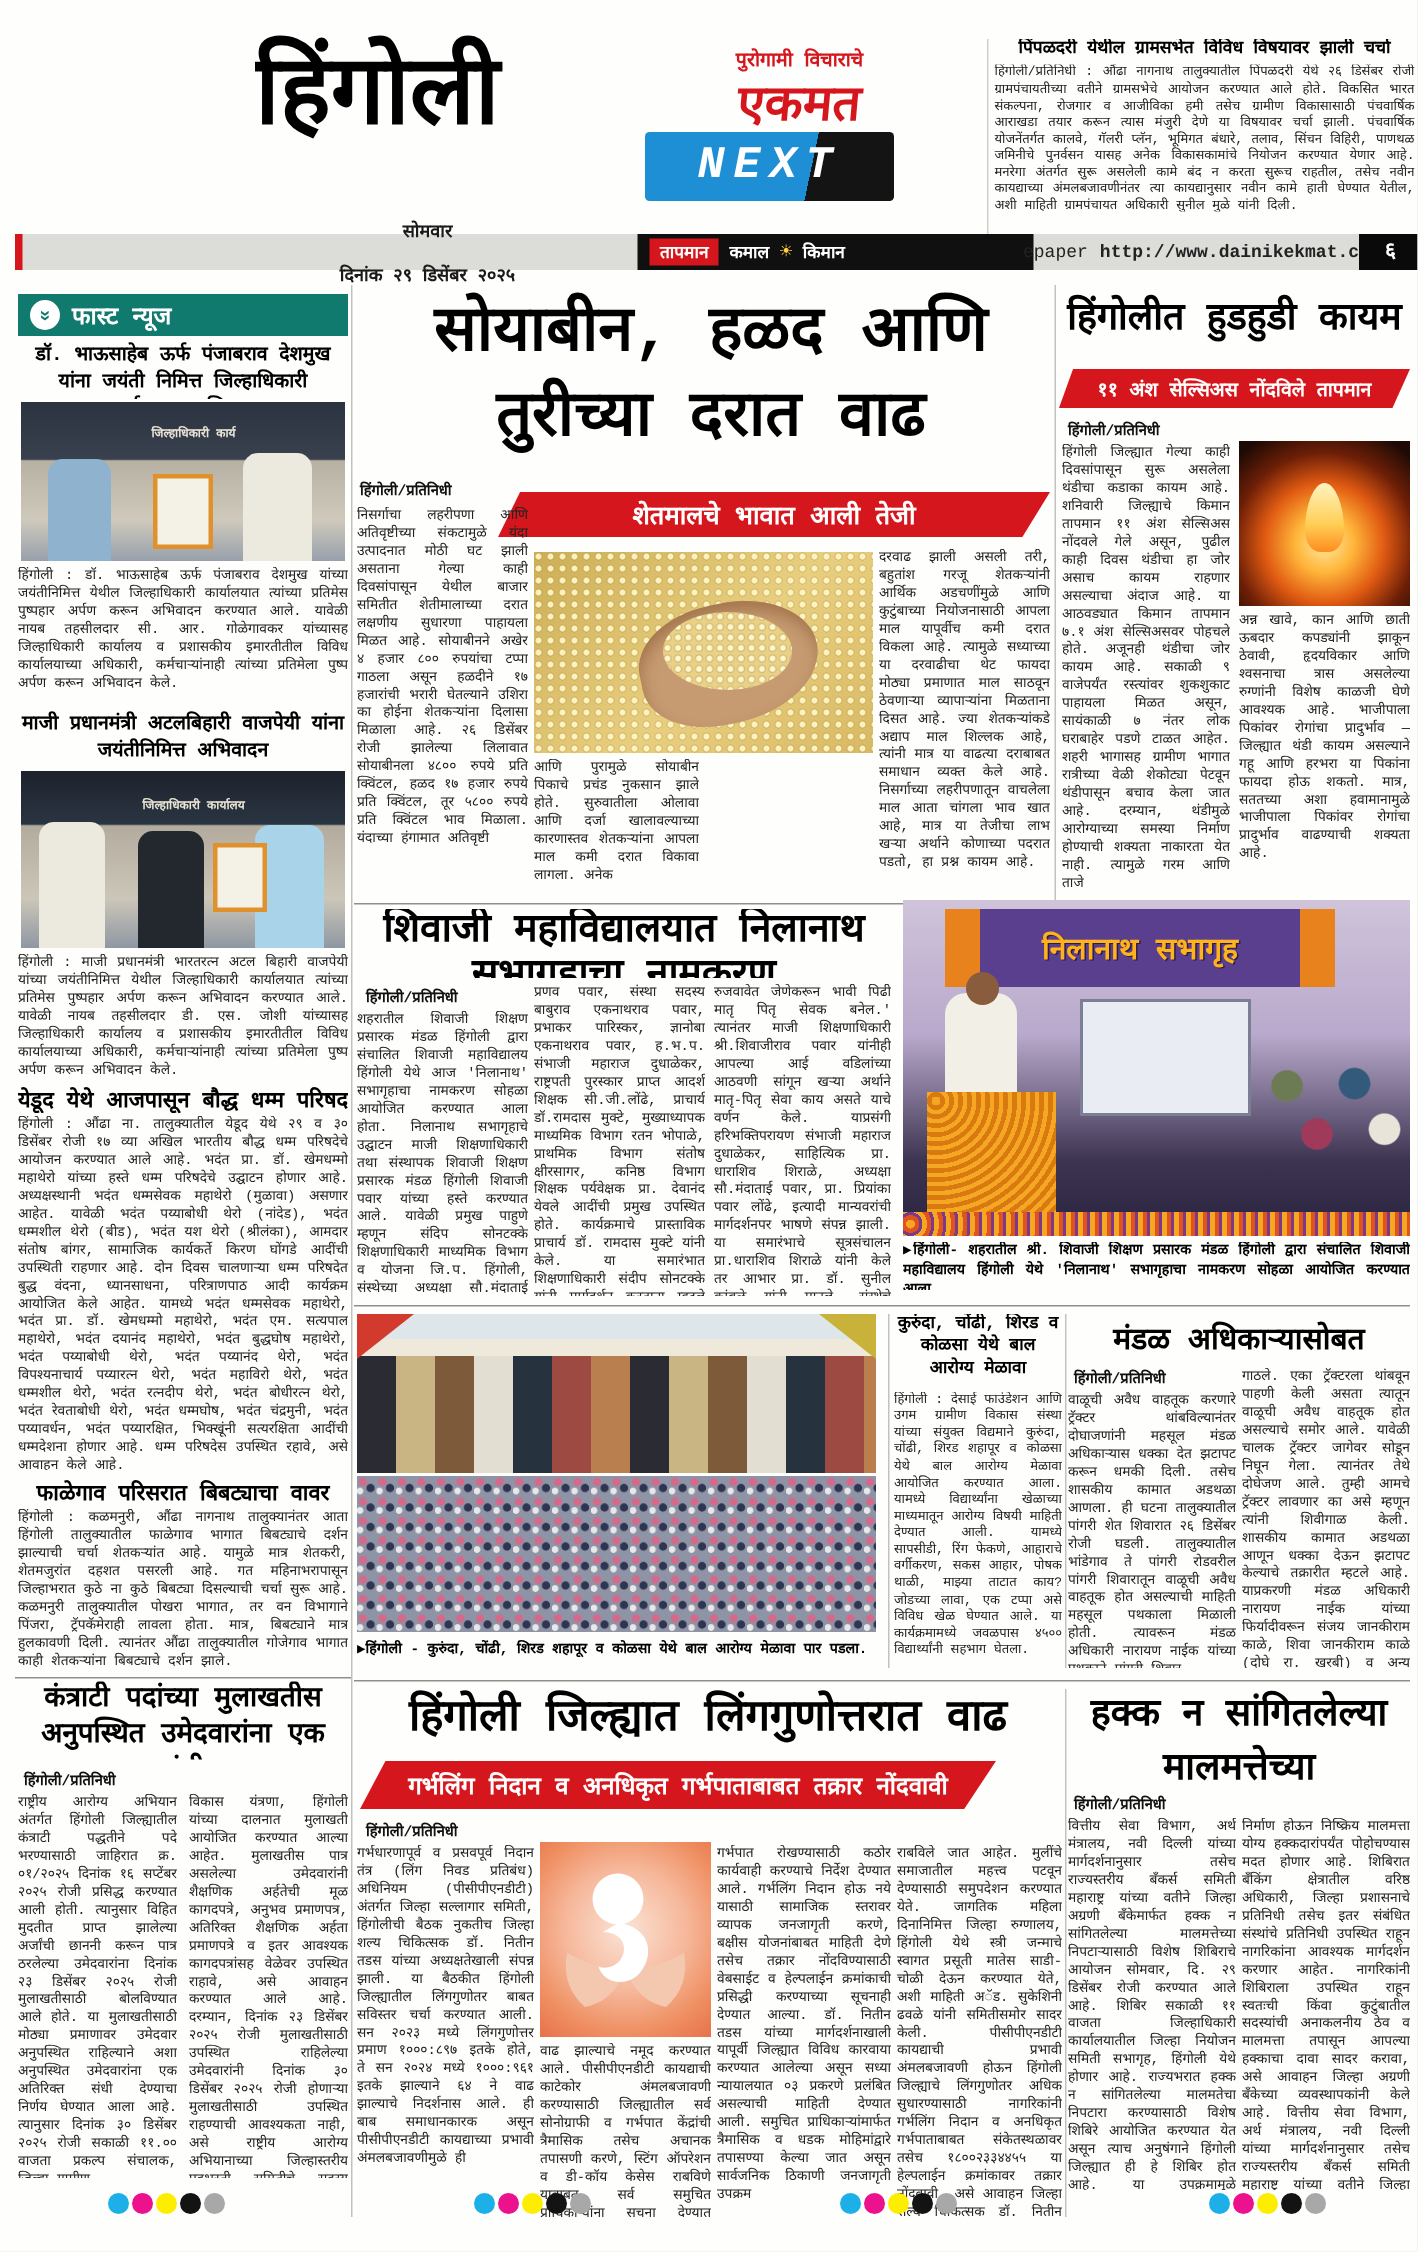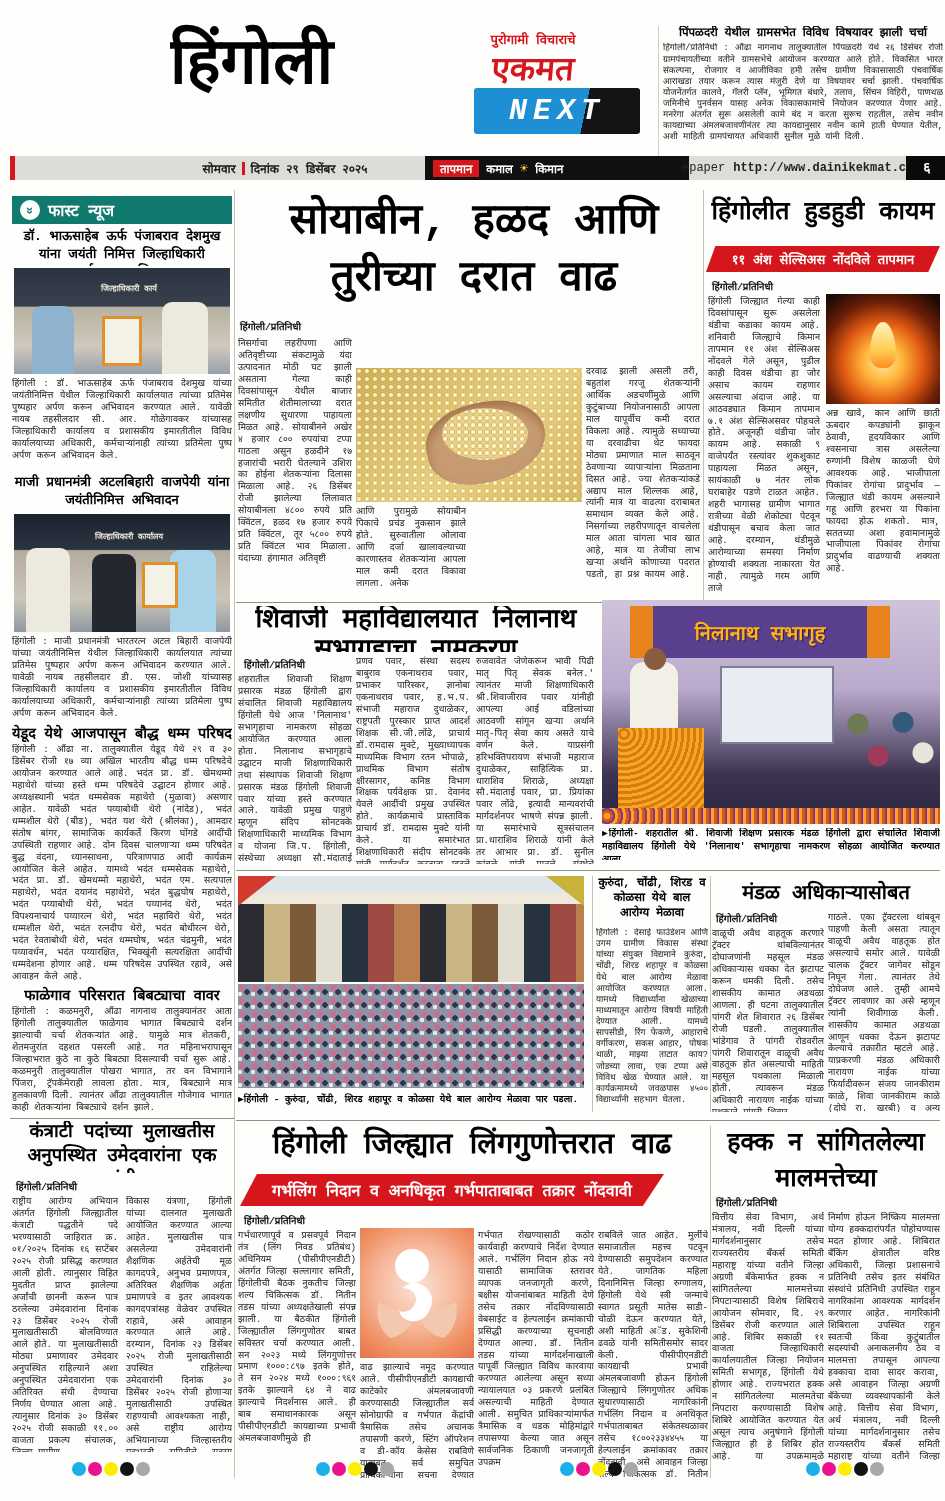--- a/index.html
+++ b/index.html
@@ -18,21 +18,21 @@
   .photo{overflow:hidden;}
   .dotrow{display:flex;gap:2px;}
   .dot{width:14px;height:14px;border-radius:50%;}
   .fn-header{background:#117a6e;color:#fff;display:flex;align-items:center;gap:8px;
              padding-left:8px;font-weight:bold;font-size:16px;}
   .fn-circle{width:20px;height:20px;border-radius:50%;background:#fff;color:#117a6e;
              display:flex;align-items:center;justify-content:center;font-weight:bold;}
   .fn-circle span{display:inline-block;transform:rotate(-90deg);font-size:13px;line-height:1;}
   .nextlogo{background:linear-gradient(102deg,#1e8fd5 66%,#141414 66%);color:#fff;
             display:flex;align-items:center;justify-content:center;font-weight:bold;
-            font-style:italic;letter-spacing:6px;font-size:30px;border-radius:3px;margin-left:44px;}
+            font-style:italic;letter-spacing:6px;font-size:30px;border-radius:3px;}
   .blackseg{background:#101010;color:#fff;display:flex;align-items:center;gap:7px;
             font-size:11.5px;font-weight:bold;padding:0 8px;}
   .redbox{background:#d6161d;color:#fff;padding:1px 7px;font-weight:bold;}
 </style>
 </head>
 <body>
 
 <div class="page">
 
   <div class="abs hl" style="left:170px;top:22px;width:260px;font-size:64px;line-height:1.4;">हिंगोली</div>
@@ -40,21 +40,21 @@
   <div class="abs hl center" style="left:466px;top:45px;width:134px;font-size:33px;color:#d6161d;transform:skewX(-5deg);">एकमत</div>
   <div class="abs nextlogo" style="left:430px;top:88px;width:166px;height:46px;">NEXT</div>
 
   <div class="abs" style="left:658px;top:26px;width:280px;height:130px;border-left:1px solid #cfcfca;padding-left:4px;border-bottom:1px solid #777;">
     <div class="hl center" style="font-size:11.6px;line-height:1.25;">पिंपळदरी येथील ग्रामसभेत विविध विषयावर झाली चर्चा</div>
     <div class="bt-sm" style="margin-top:3px;height:98px;">हिंगोली/प्रतिनिधी : औंढा नागनाथ तालुक्यातील पिंपळदरी येथे २६ डिसेंबर रोजी ग्रामपंचायतीच्या वतीने ग्रामसभेचे आयोजन करण्यात आले होते. विकसित भारत संकल्पना, रोजगार व आजीविका हमी तसेच ग्रामीण विकासासाठी पंचवार्षिक आराखडा तयार करून त्यास मंजुरी देणे या विषयावर चर्चा झाली. पंचवार्षिक योजनेंतर्गत कालवे, गॅलरी प्लॅन, भूमिगत बंधारे, तलाव, सिंचन विहिरी, पाणथळ जमिनीचे पुनर्वसन यासह अनेक विकासकामांचे नियोजन करण्यात येणार आहे. मनरेगा अंतर्गत सुरू असलेली कामे बंद न करता सुरूच राहतील, तसेच नवीन कायद्याच्या अंमलबजावणीनंतर त्या कायद्यानुसार नवीन कामे हाती घेण्यात येतील, अशी माहिती ग्रामपंचायत अधिकारी सुनील मुळे यांनी दिली.</div>
   </div>
 
   <div class="abs" style="left:10px;top:156px;width:928px;height:24px;background:#dcdcd8;">
     <div class="abs" style="left:0;top:0;width:5px;height:24px;background:#d6161d;"></div>
-    <div class="abs" style="left:160px;top:0;width:230px;height:24px;display:flex;align-items:center;justify-content:center;gap:6px;font-size:12px;">
+    <div class="abs" style="left:160px;top:0;width:230px;height:24px;display:flex;align-items:center;justify-content:center;gap:6px;font-size:12px;flex-direction:column;">
       <span style="font-weight:bold;">सोमवार</span>
       <span style="width:3px;height:13px;background:#d6161d;display:inline-block;"></span>
       <span style="font-weight:bold;">दिनांक २९ डिसेंबर २०२५</span>
     </div>
     <div class="abs blackseg" style="left:415px;top:0;width:248px;height:24px;">
       <span class="redbox" style="font-size:11.5px;">तापमान</span>
       <span>कमाल</span>
       <span style="color:#ffcf3f;font-size:14px;">☀</span>
       <span>किमान</span>
     </div>
@@ -108,20 +108,21 @@
   <div class="abs hl center" style="left:12px;top:984px;width:220px;height:20px;font-size:14.5px;white-space:nowrap;">फाळेगाव परिसरात बिबट्याचा वावर</div>
   <div class="abs bt" style="left:12px;top:1006px;width:220px;height:106px;">हिंगोली : कळमनुरी, औंढा नागनाथ तालुक्यानंतर आता हिंगोली तालुक्यातील फाळेगाव भागात बिबट्याचे दर्शन झाल्याची चर्चा शेतकऱ्यांत आहे. यामुळे मात्र शेतकरी, शेतमजुरांत दहशत पसरली आहे. गत महिनाभरापासून जिल्हाभरात कुठे ना कुठे बिबट्या दिसल्याची चर्चा सुरू आहे. कळमनुरी तालुक्यातील पोखरा भागात, तर वन विभागाने पिंजरा, ट्रॅपकॅमेराही लावला होता. मात्र, बिबट्याने मात्र हुलकावणी दिली. त्यानंतर औंढा तालुक्यातील गोजेगाव भागात काही शेतकऱ्यांना बिबट्याचे दर्शन झाले.</div>
 
   <div class="abs hl center" style="left:10px;top:1121px;width:224px;height:52px;font-size:18.5px;line-height:1.3;">कंत्राटी पदांच्या मुलाखतीस अनुपस्थित उमेदवारांना एक संधी</div>
   <div class="abs byline" style="left:16px;top:1180px;width:130px;">हिंगोली/प्रतिनिधी</div>
   <div class="abs bt" style="left:12px;top:1196px;width:106px;height:256px;">राष्ट्रीय आरोग्य अभियान अंतर्गत हिंगोली जिल्ह्यातील कंत्राटी पद्धतीने पदे भरण्यासाठी जाहिरात क्र. ०१/२०२५ दिनांक १६ सप्टेंबर २०२५ रोजी प्रसिद्ध करण्यात आली होती. त्यानुसार विहित मुदतीत प्राप्त झालेल्या अर्जांची छाननी करून पात्र ठरलेल्या उमेदवारांना दिनांक २३ डिसेंबर २०२५ रोजी मुलाखतीसाठी बोलविण्यात आले होते. या मुलाखतीसाठी मोठ्या प्रमाणावर उमेदवार अनुपस्थित राहिल्याने अशा अनुपस्थित उमेदवारांना एक अतिरिक्त संधी देण्याचा निर्णय घेण्यात आला आहे. त्यानुसार दिनांक ३० डिसेंबर २०२५ रोजी सकाळी ११.०० वाजता प्रकल्प संचालक, जिल्हा ग्रामीण</div>
   <div class="abs bt" style="left:126px;top:1196px;width:106px;height:256px;">विकास यंत्रणा, हिंगोली यांच्या दालनात मुलाखती आयोजित करण्यात आल्या आहेत. मुलाखतीस पात्र असलेल्या उमेदवारांनी शैक्षणिक अर्हतेची मूळ कागदपत्रे, अनुभव प्रमाणपत्र, अतिरिक्त शैक्षणिक अर्हता प्रमाणपत्रे व इतर आवश्यक कागदपत्रांसह वेळेवर उपस्थित राहावे, असे आवाहन करण्यात आले आहे. दरम्यान, दिनांक २३ डिसेंबर २०२५ रोजी मुलाखतीसाठी उपस्थित राहिलेल्या उमेदवारांनी दिनांक ३० डिसेंबर २०२५ रोजी होणाऱ्या मुलाखतीसाठी उपस्थित राहण्याची आवश्यकता नाही, असे राष्ट्रीय आरोग्य अभियानाच्या जिल्हास्तरीय पदभरती समितीचे सदस्य सचिव तथा जिल्हा आरोग्य अधिकारी डॉ. कैलास शेळके यांनी स्पष्ट केले आहे.</div>
 
   <div class="abs hl" style="left:248px;top:194px;width:452px;height:120px;font-size:42px;line-height:1.35;text-align:center;">सोयाबीन, हळद आणि तुरीच्या दरात वाढ</div>
   <div class="abs byline" style="left:240px;top:320px;width:140px;">हिंगोली/प्रतिनिधी</div>
+  <div class="abs ribbon" style="left:332px;top:328px;width:368px;height:30px;font-size:17px;">शेतमालचे भावात आली तेजी</div>
   <div class="abs bt" style="left:238px;top:338px;width:114px;height:260px;">निसर्गाचा लहरीपणा आणि अतिवृष्टीच्या संकटामुळे यंदा उत्पादनात मोठी घट झाली असताना गेल्या काही दिवसांपासून येथील बाजार समितीत शेतीमालाच्या दरात लक्षणीय सुधारणा पाहायला मिळत आहे. सोयाबीनने अखेर ४ हजार ८०० रुपयांचा टप्पा गाठला असून हळदीने १७ हजारांची भरारी घेतल्याने उशिरा का होईना शेतकऱ्यांना दिलासा मिळाला आहे. २६ डिसेंबर रोजी झालेल्या लिलावात सोयाबीनला ४८०० रुपये प्रति क्विंटल, हळद १७ हजार रुपये प्रति क्विंटल, तूर ५८०० रुपये प्रति क्विंटल भाव मिळाला. यंदाच्या हंगामात अतिवृष्टी</div>
   <div class="abs photo" style="left:356px;top:368px;width:226px;height:134px;background:linear-gradient(135deg,#cdae57,#e8cf80 55%,#d8b964);">
     <div class="abs" style="left:0;top:0;width:100%;height:100%;background-image:radial-gradient(circle at 3px 3px,rgba(255,248,200,.9) 1.5px,rgba(160,120,40,.25) 2.5px,transparent 3px);background-size:8px 8px;"></div>
     <div class="abs" style="left:70px;top:34px;width:120px;height:80px;background:#c79b72;border-radius:48% 52% 55% 45%;transform:rotate(-12deg);box-shadow:inset 0 6px 10px rgba(120,70,30,.45);"></div>
     <div class="abs" style="left:86px;top:40px;width:86px;height:52px;background:#e9d187;border-radius:50%;background-image:radial-gradient(circle at 3px 3px,rgba(255,250,210,.95) 1.5px,rgba(150,110,35,.3) 2.5px,transparent 3px);background-size:7px 7px;"></div>
   </div>
   <div class="abs bt" style="left:356px;top:506px;width:110px;height:94px;">आणि पुरामुळे सोयाबीन पिकाचे प्रचंड नुकसान झाले होते. सुरुवातीला ओलावा आणि दर्जा खालावल्याच्या कारणास्तव शेतकऱ्यांना आपला माल कमी दरात विकावा लागला. अनेक</div>
   <div class="abs bt" style="left:586px;top:366px;width:114px;height:234px;">दरवाढ झाली असली तरी, बहुतांश गरजू शेतकऱ्यांनी आर्थिक अडचणींमुळे आणि कुटुंबाच्या नियोजनासाठी आपला माल यापूर्वीच कमी दरात विकला आहे. त्यामुळे सध्याच्या या दरवाढीचा थेट फायदा मोठ्या प्रमाणात माल साठवून ठेवणाऱ्या व्यापाऱ्यांना मिळताना दिसत आहे. ज्या शेतकऱ्यांकडे अद्याप माल शिल्लक आहे, त्यांनी मात्र या वाढत्या दराबाबत समाधान व्यक्त केले आहे. निसर्गाच्या लहरीपणातून वाचलेला माल आता चांगला भाव खात आहे, मात्र या तेजीचा लाभ खऱ्या अर्थाने कोणाच्या पदरात पडतो, हा प्रश्न कायम आहे.</div>
 
   <div class="abs hl center" style="left:706px;top:194px;width:234px;height:44px;font-size:25px;line-height:1.5;">हिंगोलीत हुडहुडी कायम</div>

